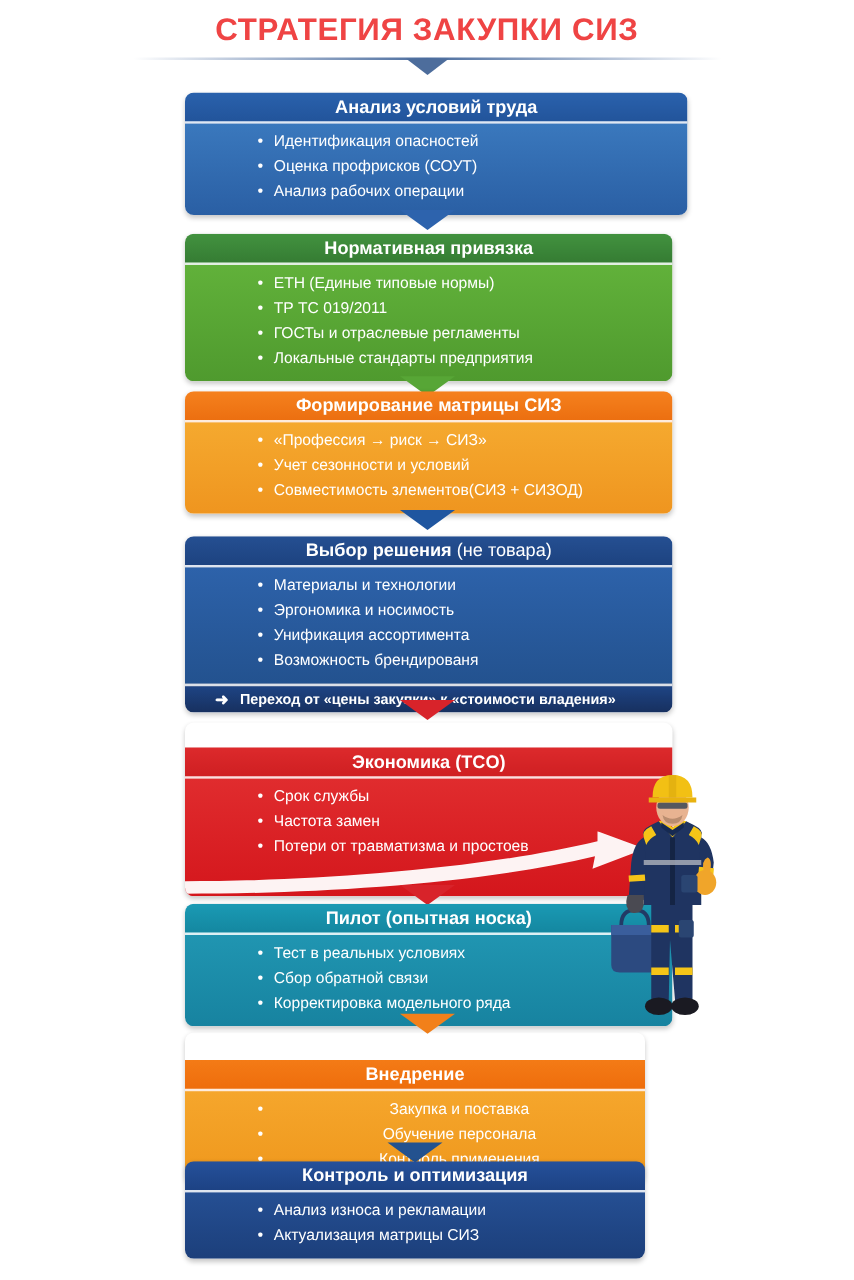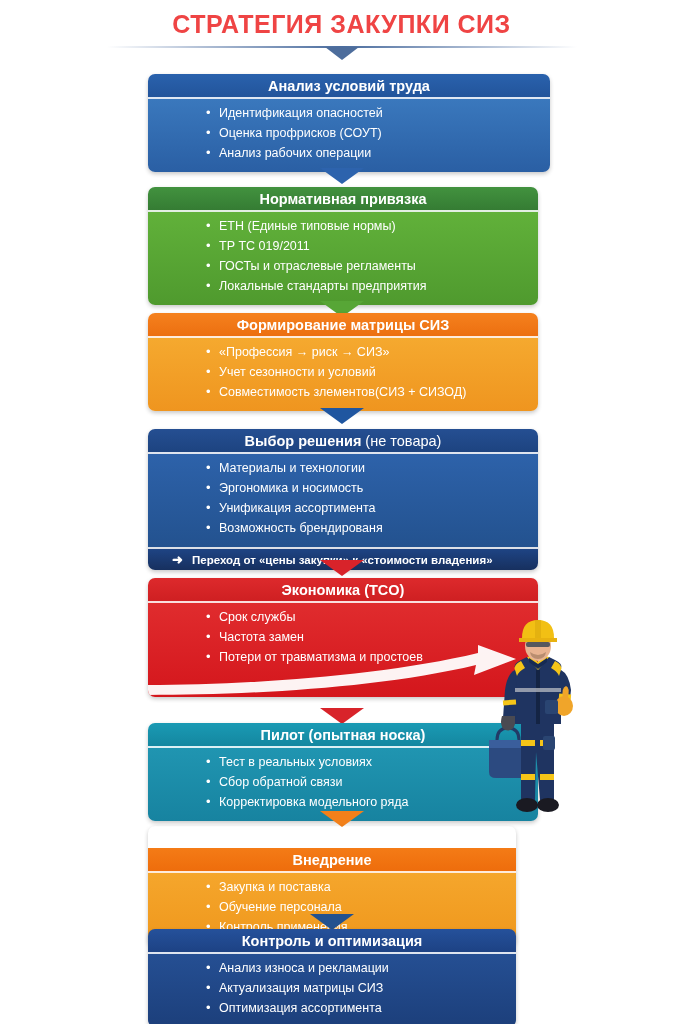--- a/index.html
+++ b/index.html
@@ -122,26 +122,26 @@
   
   .c-blue   .bhead { background: linear-gradient(#2a62ad,#22549b); }
   .c-blue   .bbody { background: linear-gradient(#3a78bd,#2a5fa4); }
   .c-green  .bhead { background: linear-gradient(#42923f,#357c33); }
   .c-green  .bbody { background: linear-gradient(#61b13a,#4f9a2e); }
   .c-orange .bhead { background: linear-gradient(#f5811e,#ec6f10); }
   .c-orange .bbody { background: linear-gradient(#f5a92f,#ef951f); }
   .c-navy   .bhead { background: linear-gradient(#254f92,#1d4380); }
   .c-navy   .bbody { background: linear-gradient(#2d62aa,#23528f); }
   .c-navy   .bfoot { background: linear-gradient(#1d4party,#16305c); background: linear-gradient(#1e4484,#17305f); }
-  .c-red    .bhead { background: linear-gradient(#dd2a2c,#cf1f22); }
+  .c-red    .bhead { background: linear-gradient(#dd2a2c,#cf1f22); margin-top: 20px; }
   .c-red    .bbody { background: linear-gradient(#e02c2e,#d4161c); }
   .c-teal   .bhead { background: linear-gradient(#1a9ab4,#1487a0); }
   .c-teal   .bbody { background: linear-gradient(#2095b1,#1783a0); }
   .c-orange2 .bhead { background: linear-gradient(#f47b16,#ee6d0c); margin-top: 22px; }
-  .c-orange2 .bbody { background: linear-gradient(#f5a62c,#ef971c); }
+  .c-orange2 .bbody { background: linear-gradient(#f5a62c,#ef971c); text-align: center; }
   .c-blue2  .bhead { background: linear-gradient(#25519b,#1d4284); }
   .c-blue2  .bbody { background: linear-gradient(#254f93,#1c3f7b); }
 
   
   .conn {
     position: absolute;
     width: 0; height: 0;
     border-left: 22px solid transparent;
     border-right: 22px solid transparent;
   }
@@ -256,21 +256,20 @@
     </div>
   </div>
   <div class="conn" style="left:310px; top:914px; border-top:16px solid #23528f;"></div>
 
   <div class="block c-blue2" style="left:148px; top:929px; width:368px;">
     <div class="bhead">Контроль и оптимизация</div>
     <div class="bbody">
       <ul>
         <li>Анализ износа и рекламации</li>
         <li>Актуализация матрицы СИЗ</li>
-        <li>Оптимизация ассортимента</li>
       </ul>
     </div>
   </div>
 
   <svg class="worker" viewBox="0 0 110 210">
 
     <g>
       <path d="M6,128 L6,160 Q6,166 13,166 L38,166 Q45,166 45,160 L45,128 Z" fill="#2c4a80"></path>
       <path d="M6,128 L45,128 L45,136 L6,136 Z" fill="#3a5e9c"></path>
       <path d="M14,128 Q14,116 25,116 Q36,116 36,128" fill="none" stroke="#223a66" stroke-width="3"></path>

